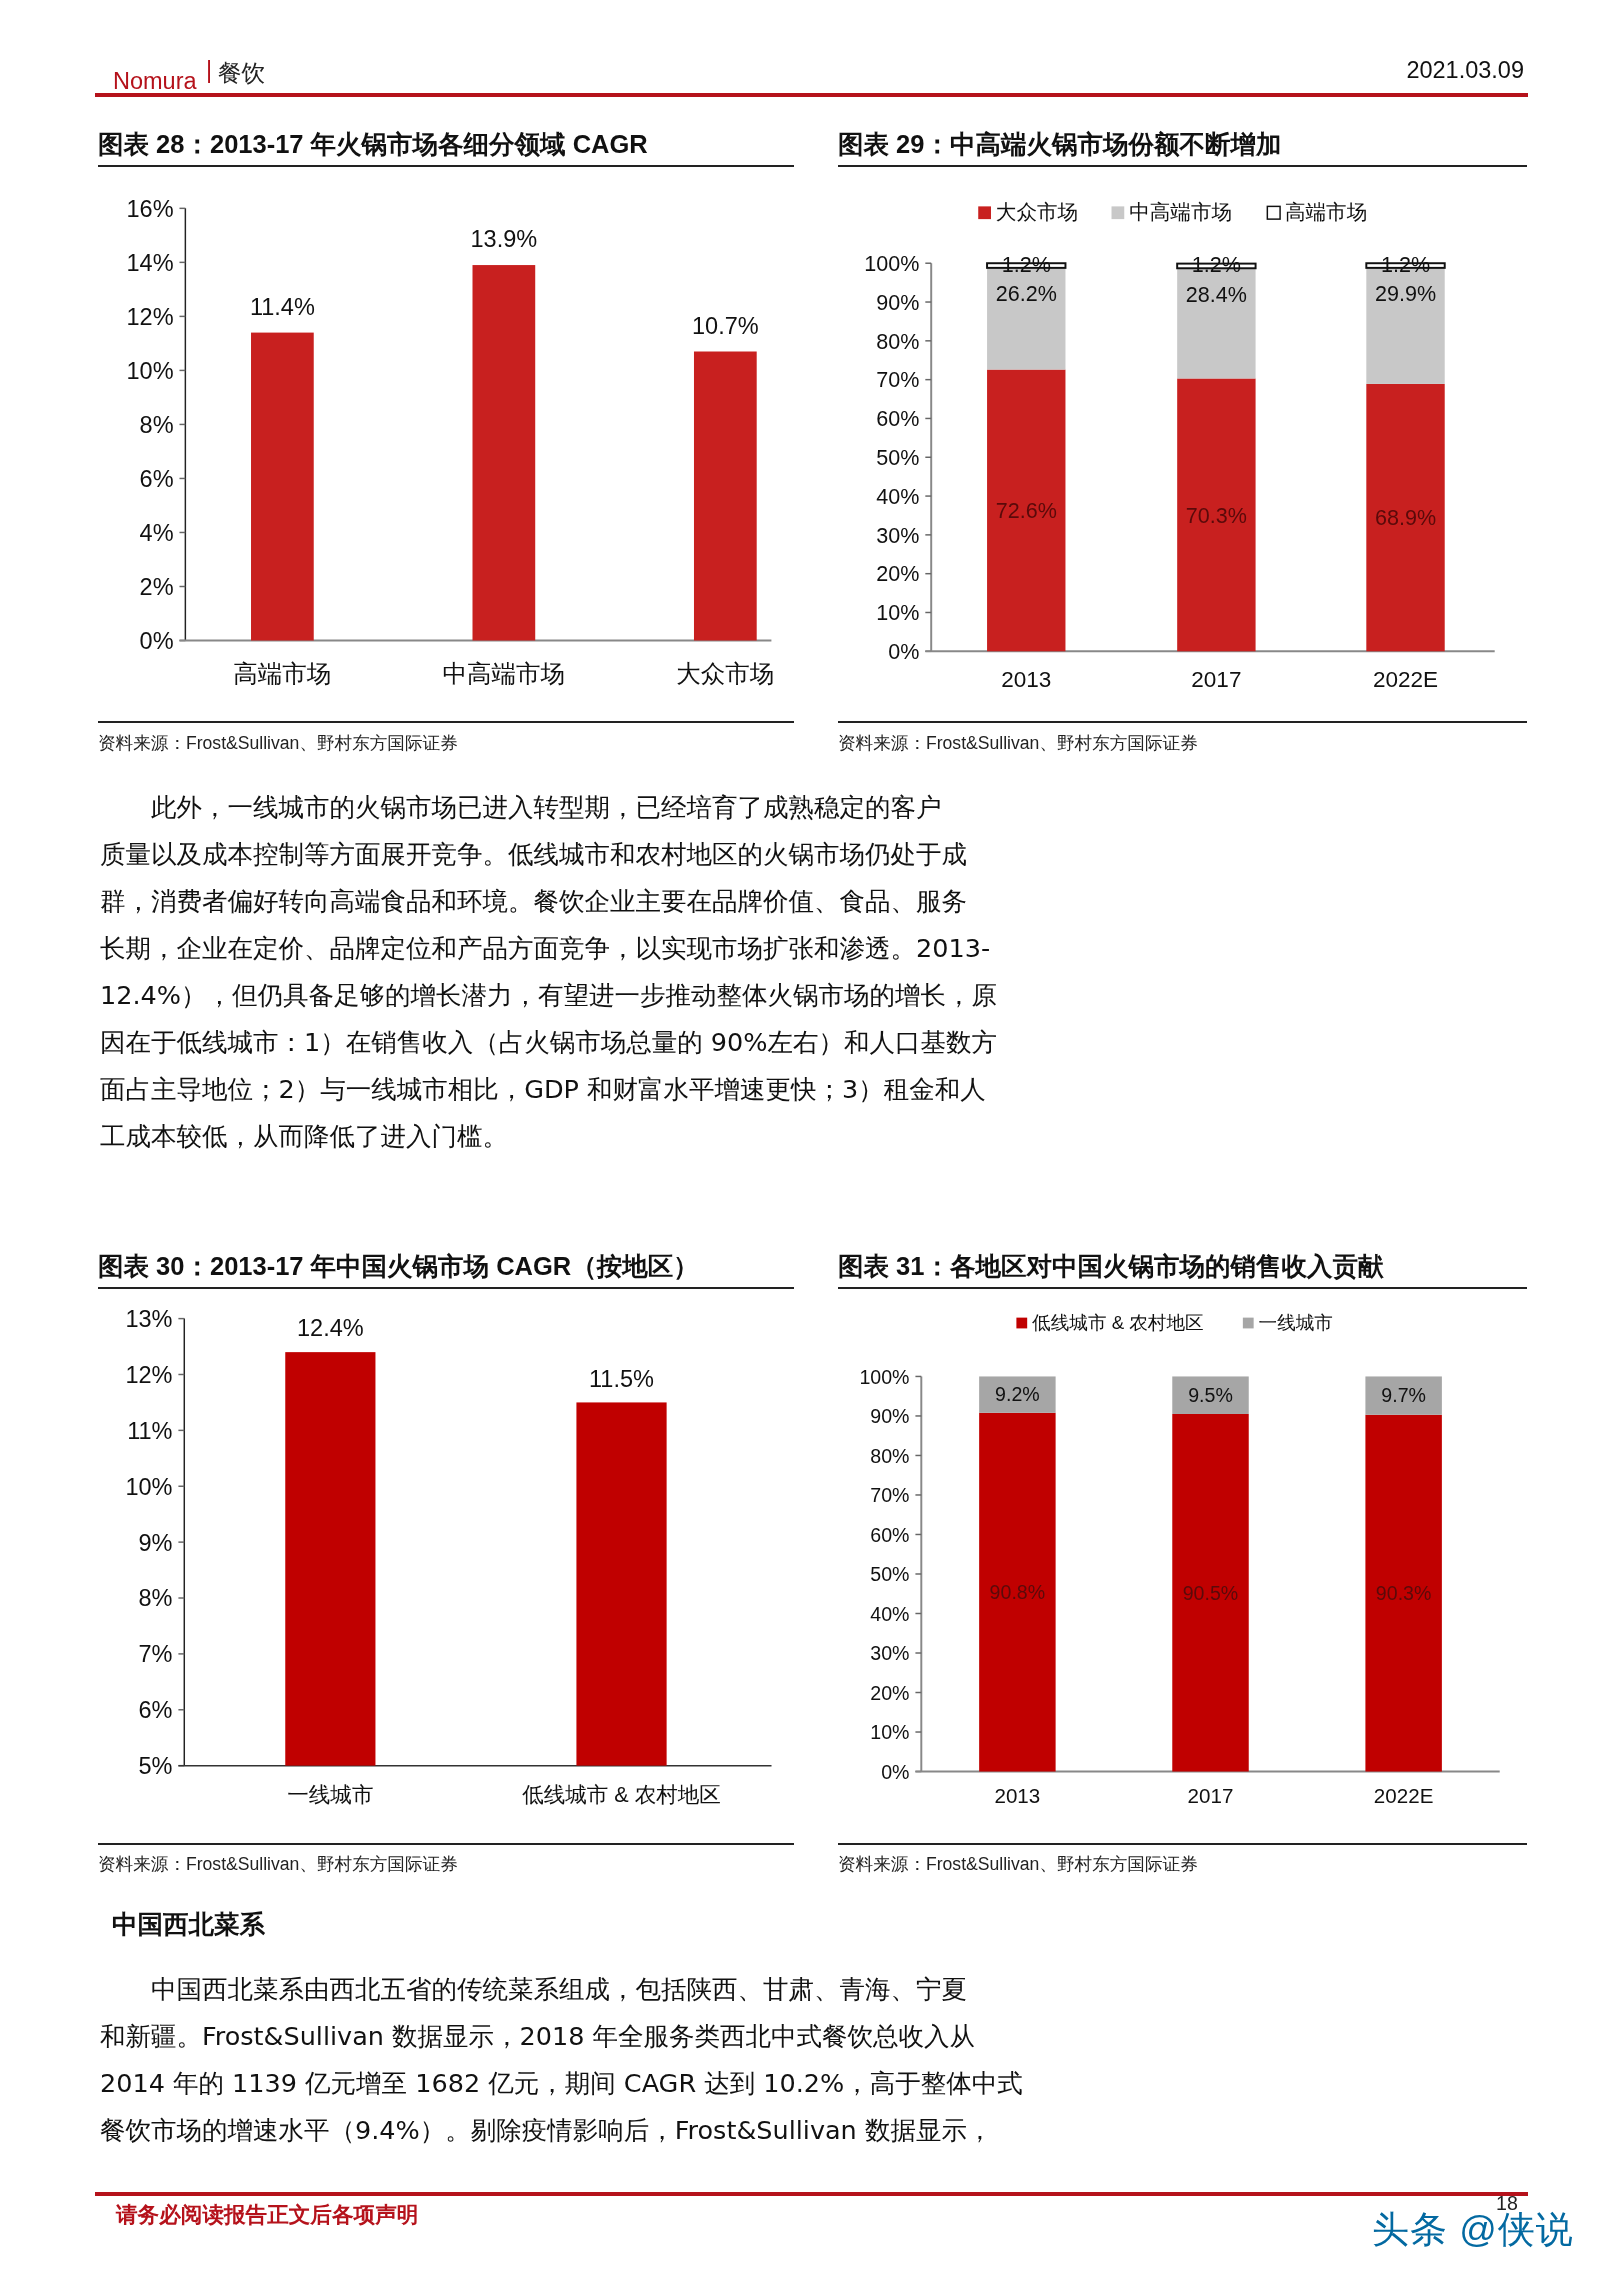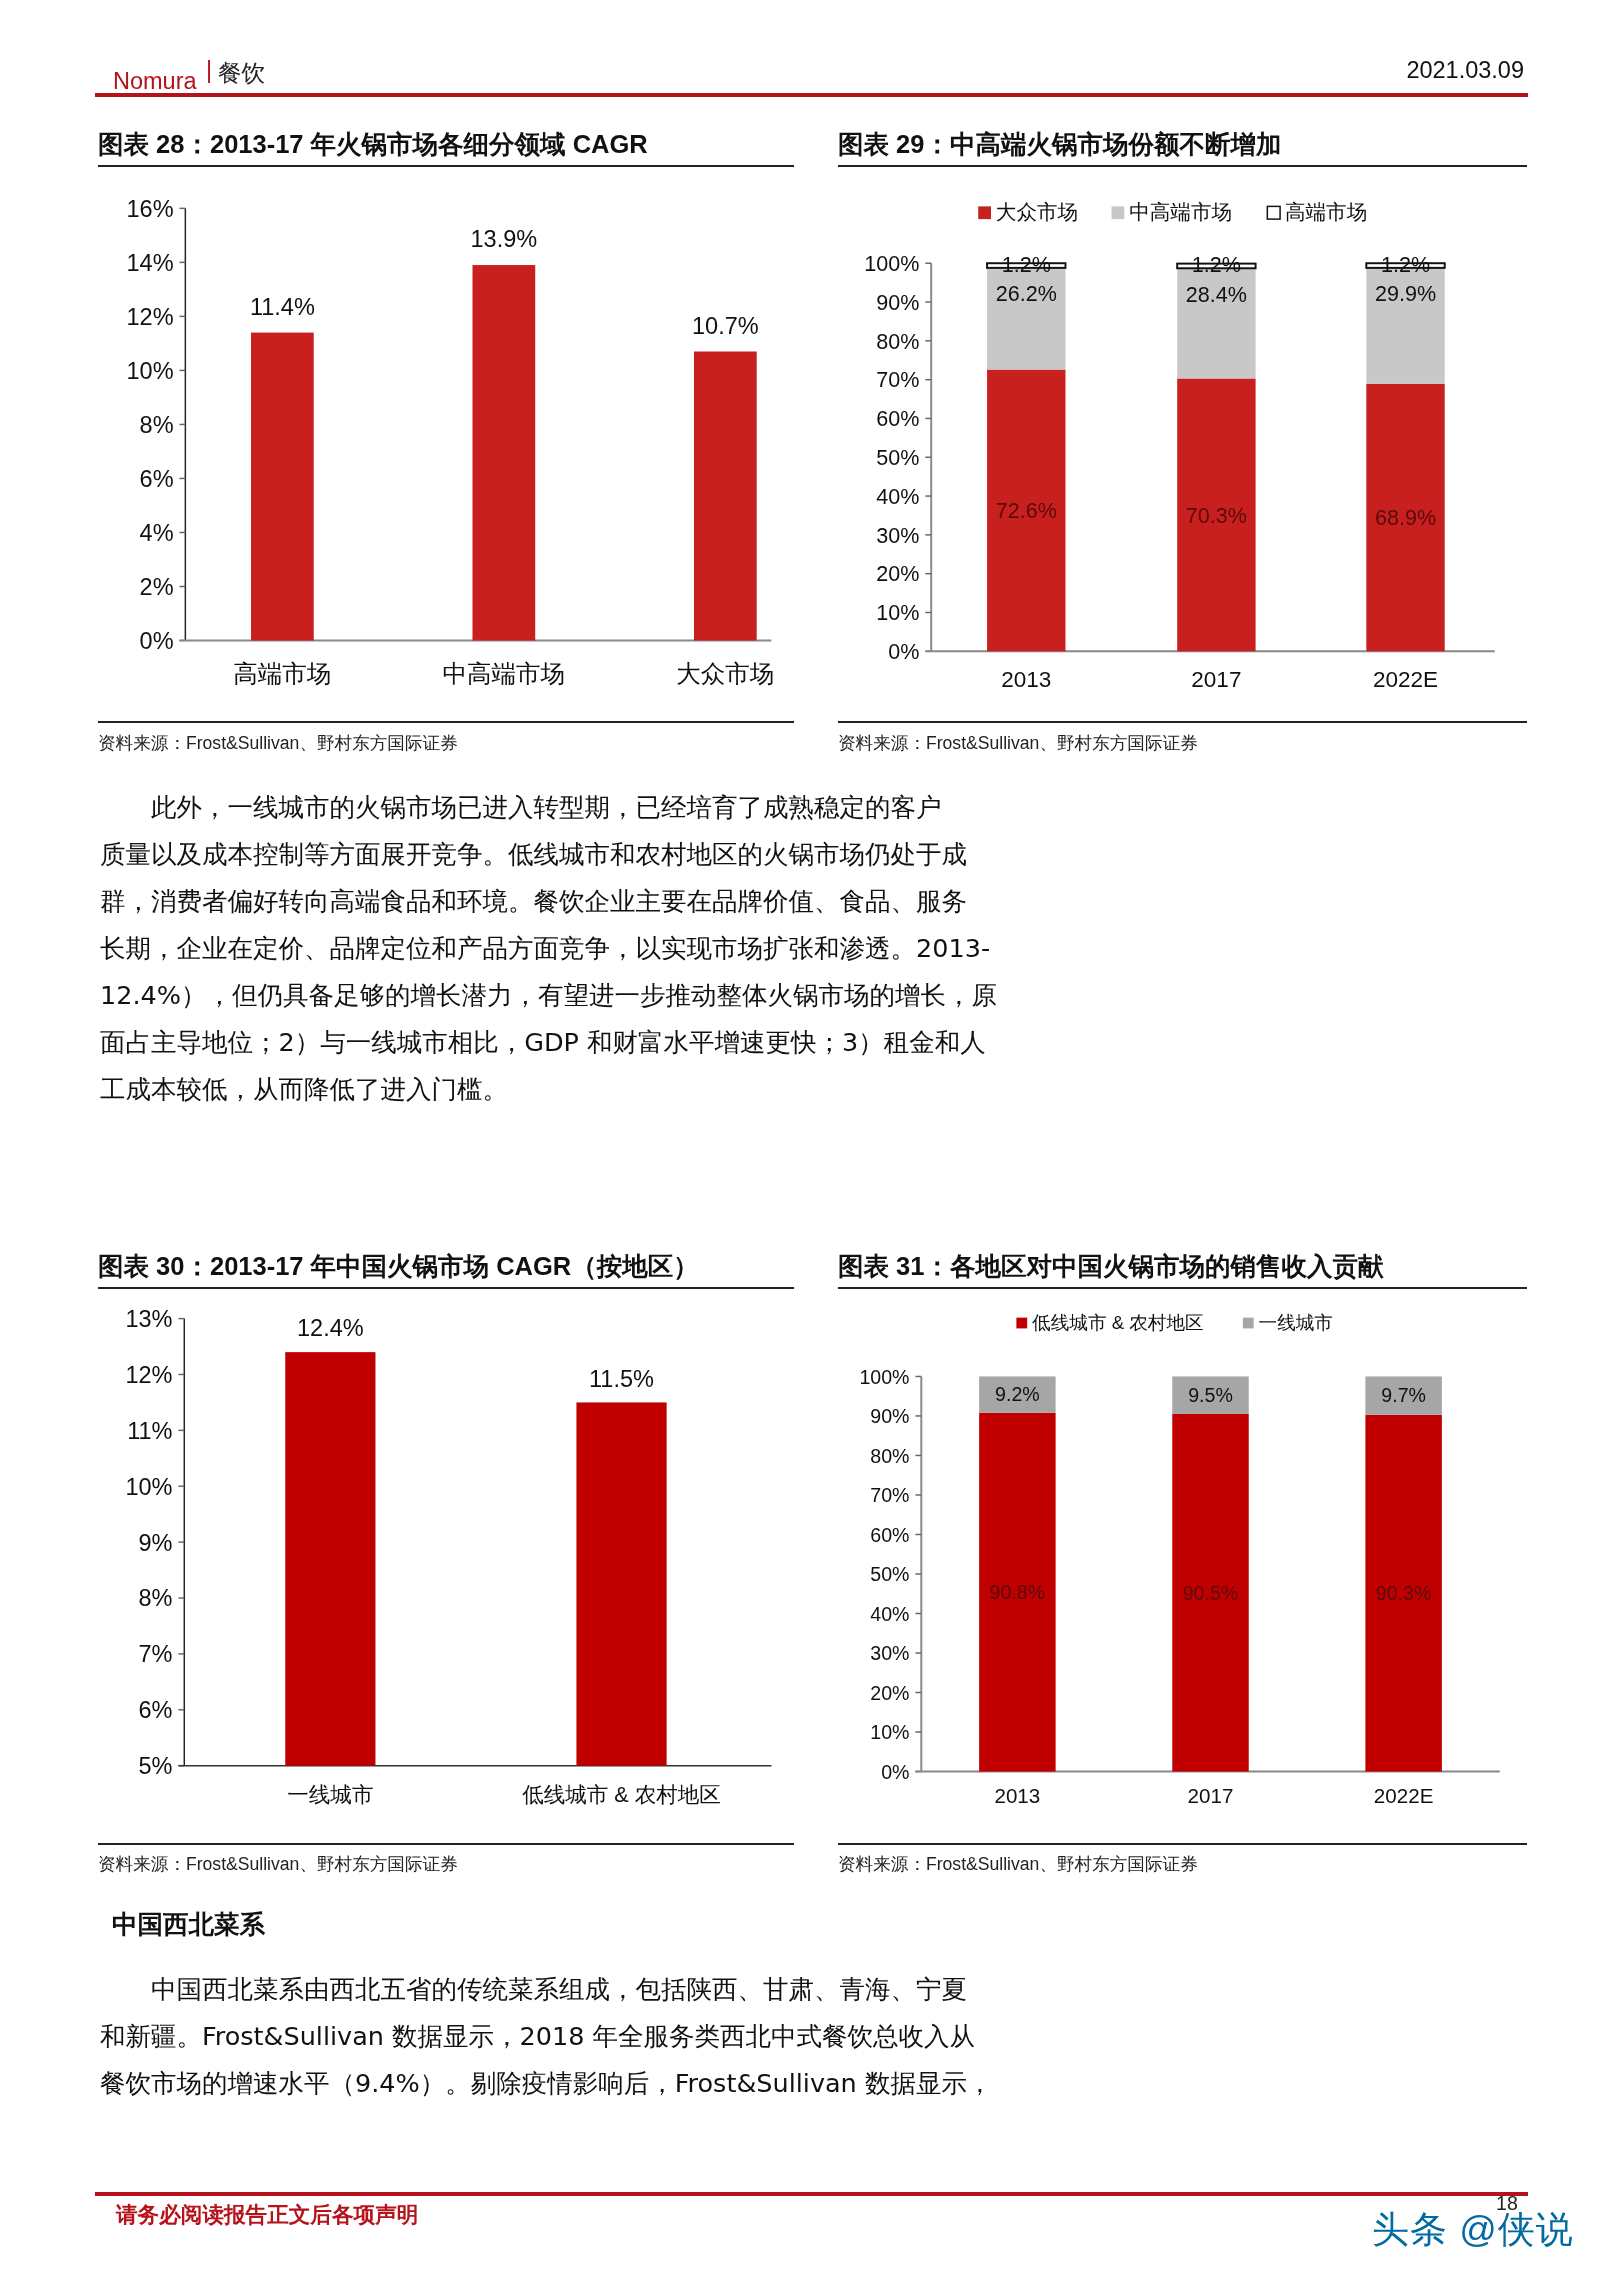--- a/index.html
+++ b/index.html
@@ -136,20 +136,21 @@
 </svg>
 <div class="abs black-rule" style="left:838px; width:689px; top:721px;"></div>
 <div class="abs source" style="left:838px; top:731px;">资料来源：Frost&amp;Sullivan、野村东方国际证券</div>
 
 <div class="abs para" style="top:784px;" id="para1">
     <div style="white-space: nowrap; padding-left: 51px;">此外，一线城市的火锅市场已进入转型期，已经培育了成熟稳定的客户</div>
     <div style="white-space: nowrap;">质量以及成本控制等方面展开竞争。低线城市和农村地区的火锅市场仍处于成</div>
     <div style="white-space: nowrap;">群，消费者偏好转向高端食品和环境。餐饮企业主要在品牌价值、食品、服务</div>
     <div style="white-space: nowrap;">长期，企业在定价、品牌定位和产品方面竞争，以实现市场扩张和渗透。2013-</div>
     <div style="white-space: nowrap;">12.4%），但仍具备足够的增长潜力，有望进一步推动整体火锅市场的增长，原</div>
+    <div style="white-space: nowrap;">因在于低线城市：1）在销售收入（占火锅市场总量的 90%左右）和人口基数方</div>
     <div style="white-space: nowrap;">面占主导地位；2）与一线城市相比，GDP 和财富水平增速更快；3）租金和人</div>
     <div style="white-space: nowrap;">工成本较低，从而降低了进入门槛。</div>
   </div>
 
 <div class="abs fig-title" style="left:98px; top:1249px;">图表 30：2013-17 年中国火锅市场 CAGR（按地区）</div>
 <div class="abs black-rule" style="left:98px; width:696px; top:1287px;"></div>
 <svg class="abs" style="left:95px; top:1299px;" width="706" height="549" viewBox="0 0 720 560">
   <line x1="91" y1="20" x2="91" y2="476" stroke="#222" stroke-width="1.5"></line>
   <g id="c30-yticks">
       <line x1="85" y1="476" x2="91" y2="476" stroke="#666" stroke-width="1.5"></line>
@@ -237,20 +238,21 @@
       <text x="582" y="514" text-anchor="middle" font-size="21" fill="#111">2022E</text>
     </g>
 </svg>
 <div class="abs black-rule" style="left:838px; width:689px; top:1843px;"></div>
 <div class="abs source" style="left:838px; top:1852px;">资料来源：Frost&amp;Sullivan、野村东方国际证券</div>
 
 <div class="abs section-h">中国西北菜系</div>
 <div class="abs para" style="top:1966px;" id="para2">
     <div style="white-space: nowrap; padding-left: 51px;">中国西北菜系由西北五省的传统菜系组成，包括陕西、甘肃、青海、宁夏</div>
     <div style="white-space: nowrap;">和新疆。Frost&amp;Sullivan 数据显示，2018 年全服务类西北中式餐饮总收入从</div>
+    <div style="white-space: nowrap;">2014 年的 1139 亿元增至 1682 亿元，期间 CAGR 达到 10.2%，高于整体中式</div>
     <div style="white-space: nowrap;">餐饮市场的增速水平（9.4%）。剔除疫情影响后，Frost&amp;Sullivan 数据显示，</div>
   </div>
 
 <div class="abs red-rule" style="top:2192px;"></div>
 <div class="abs footer-note">请务必阅读报告正文后各项声明</div>
 <div class="abs page-num">18</div>
 <div class="abs watermark">头条 @侠说</div>
 
 
 </body></html>

